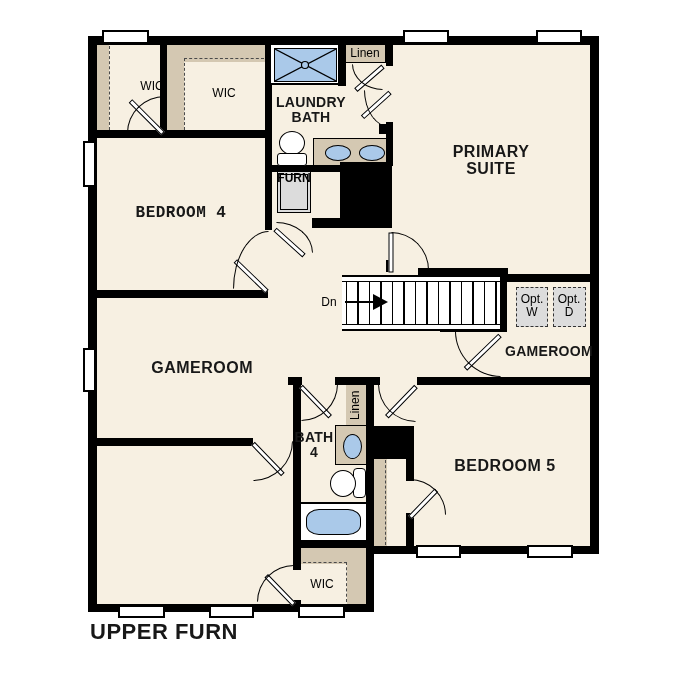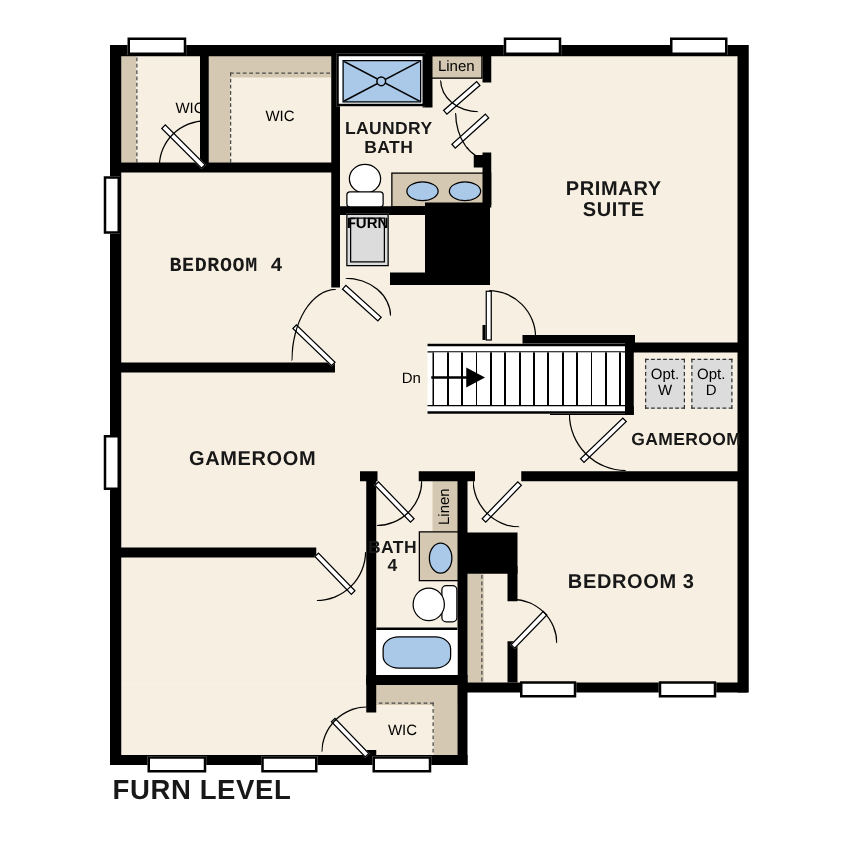--- a/index.html
+++ b/index.html
@@ -174,18 +174,18 @@
   <div class="lbl sm" style="left:130px;top:80px;width:44px;">WIC</div>
   <div class="lbl sm" style="left:202px;top:87px;width:44px;">WIC</div>
   <div class="lbl sm" style="left:345px;top:47px;width:40px;">Linen</div>
   <div class="lbl med" style="left:270px;top:95px;width:82px;">LAUNDRY BATH</div>
   <div class="lbl room" style="left:430px;top:143px;width:122px;">PRIMARY SUITE</div>
   <div class="lbl room" style="left:120px;top:205px;width:122px;font-family:Liberation Mono, monospace;">BEDROOM 4</div>
   <div class="lbl room" style="left:133px;top:359px;width:120px;text-align:right;">GAMEROOM</div>
   <div class="lbl med" style="left:505px;top:344px;width:80px;">GAMEROOM</div>
   <div class="lbl med" style="left:291px;top:430px;width:46px;">BATH 4</div>
   <div class="lbl sm vlabel" style="left:349px;top:386px;width:16px;height:38px;">Linen</div>
-  <div class="lbl room" style="left:444px;top:457px;width:122px;">BEDROOM 3</div>
+  <div class="lbl room" style="left:444px;top:457px;width:122px;">BEDROOM 5</div>
   <div class="lbl sm" style="left:300px;top:578px;width:44px;">WIC</div>
 
-  <div class="lbl title" style="left:90px;top:620px;width:240px;">FURN LEVEL</div>
+  <div class="lbl title" style="left:90px;top:620px;width:240px;">UPPER FURN</div>
 
 </div>
 
 </body></html>

